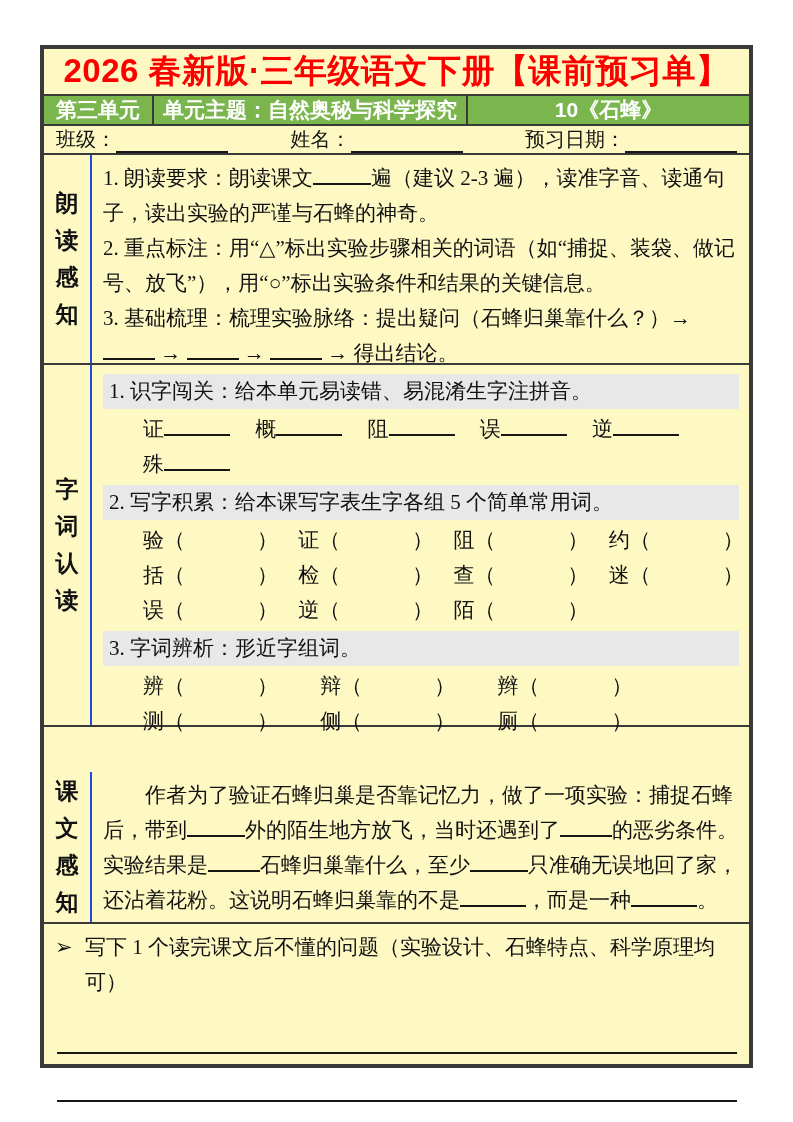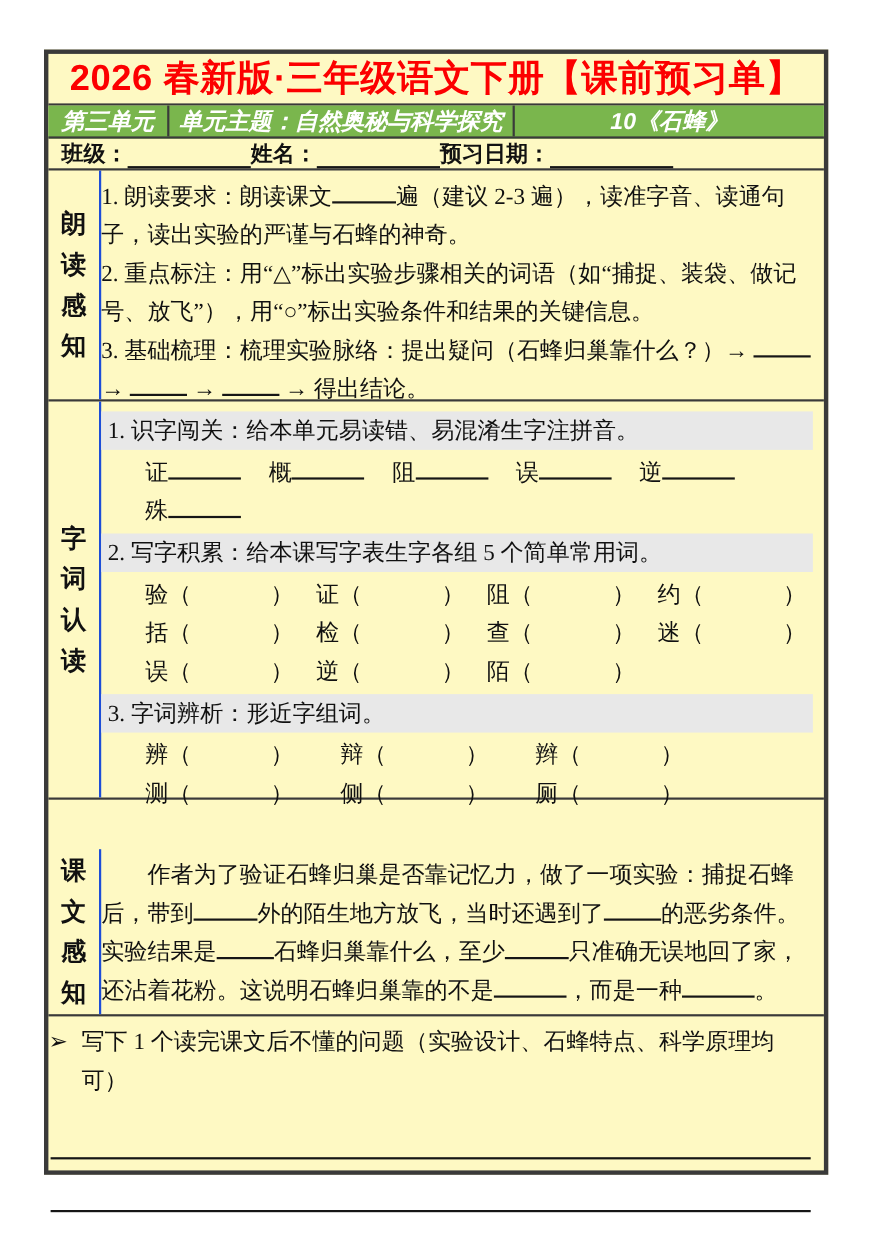--- a/index.html
+++ b/index.html
@@ -7,37 +7,37 @@
   .sheet{position:absolute;left:40px;top:45px;width:713px;height:1023px;box-sizing:border-box;
          border:4px solid #3a3a3a;background:#fef9c3;display:flex;flex-direction:column;}
   .hrule{border-bottom:2px solid #3a3a3a;}
   
   .title-row{height:60px;display:flex;align-items:center;justify-content:center;}
   .title-row span{font-family:"Liberation Sans","DejaVu Sans",sans-serif;font-weight:bold;
          font-size:33px;color:#fc0000;letter-spacing:0.5px;white-space:nowrap;}
   
   .unit-bar{height:40px;background:#7ab64d;display:flex;align-items:stretch;
          font-family:"Liberation Sans","DejaVu Sans",sans-serif;font-weight:bold;color:#fff;font-size:21px;}
-  .unit-cell{display:flex;align-items:center;justify-content:center;font-style:italic;}
+  .unit-cell{display:flex;align-items:center;justify-content:center;}
   .uc1{width:108px;border-right:2px solid #3a3a3a;}
   .uc2{width:312px;border-right:2px solid #3a3a3a;}
   .uc3{flex:1;}
   
-  .info-row{height:43px;display:flex;align-items:center;justify-content:flex-start;
-         padding:0 12px;font-family:"Liberation Sans","DejaVu Sans",sans-serif;font-weight:bold;font-size:20px;}
+  .info-row{height:43px;display:flex;align-items:center;justify-content:space-between;
+         padding:0 12px;font-family:"Liberation Sans","DejaVu Sans",sans-serif;font-weight:normal;font-size:20px;}
   .info-field{display:flex;align-items:flex-end;}
   
   .bl{display:inline-block;border-bottom:2px solid #161616;height:16px;vertical-align:baseline;}
   .w58{width:58px;}.w52{width:52px;}.w66{width:66px;}.w112{width:112px;}
   
   .section{display:flex;align-items:stretch;}
   .side{width:46px;border-right:2px solid #1d4ed8;display:flex;align-items:center;justify-content:center;flex:none;}
   .side-label{width:26px;font-family:"Liberation Sans","DejaVu Sans",sans-serif;font-weight:bold;
          font-size:23px;line-height:37px;text-align:center;word-break:break-all;}
-  .content{flex:1;padding:6px 10px 6px 0;font-size:21px;line-height:35px;min-width:0;}
+  .content{flex:1;padding:6px 10px 6px 11px;font-size:21px;line-height:35px;min-width:0;}
   .content p{margin:0;}
   .band{background:#e8e8e8;padding:0 6px;margin:3px 0;}
   .indent2{text-indent:2em;}
   
   .word-line{padding-left:40px;white-space:nowrap;}
   .wpair{display:inline-block;width:150px;}
   .wpair3{display:inline-block;width:172px;}
   .pgap{display:inline-block;width:72px;}
   .pin-item{display:inline-block;margin-right:20px;}
   

